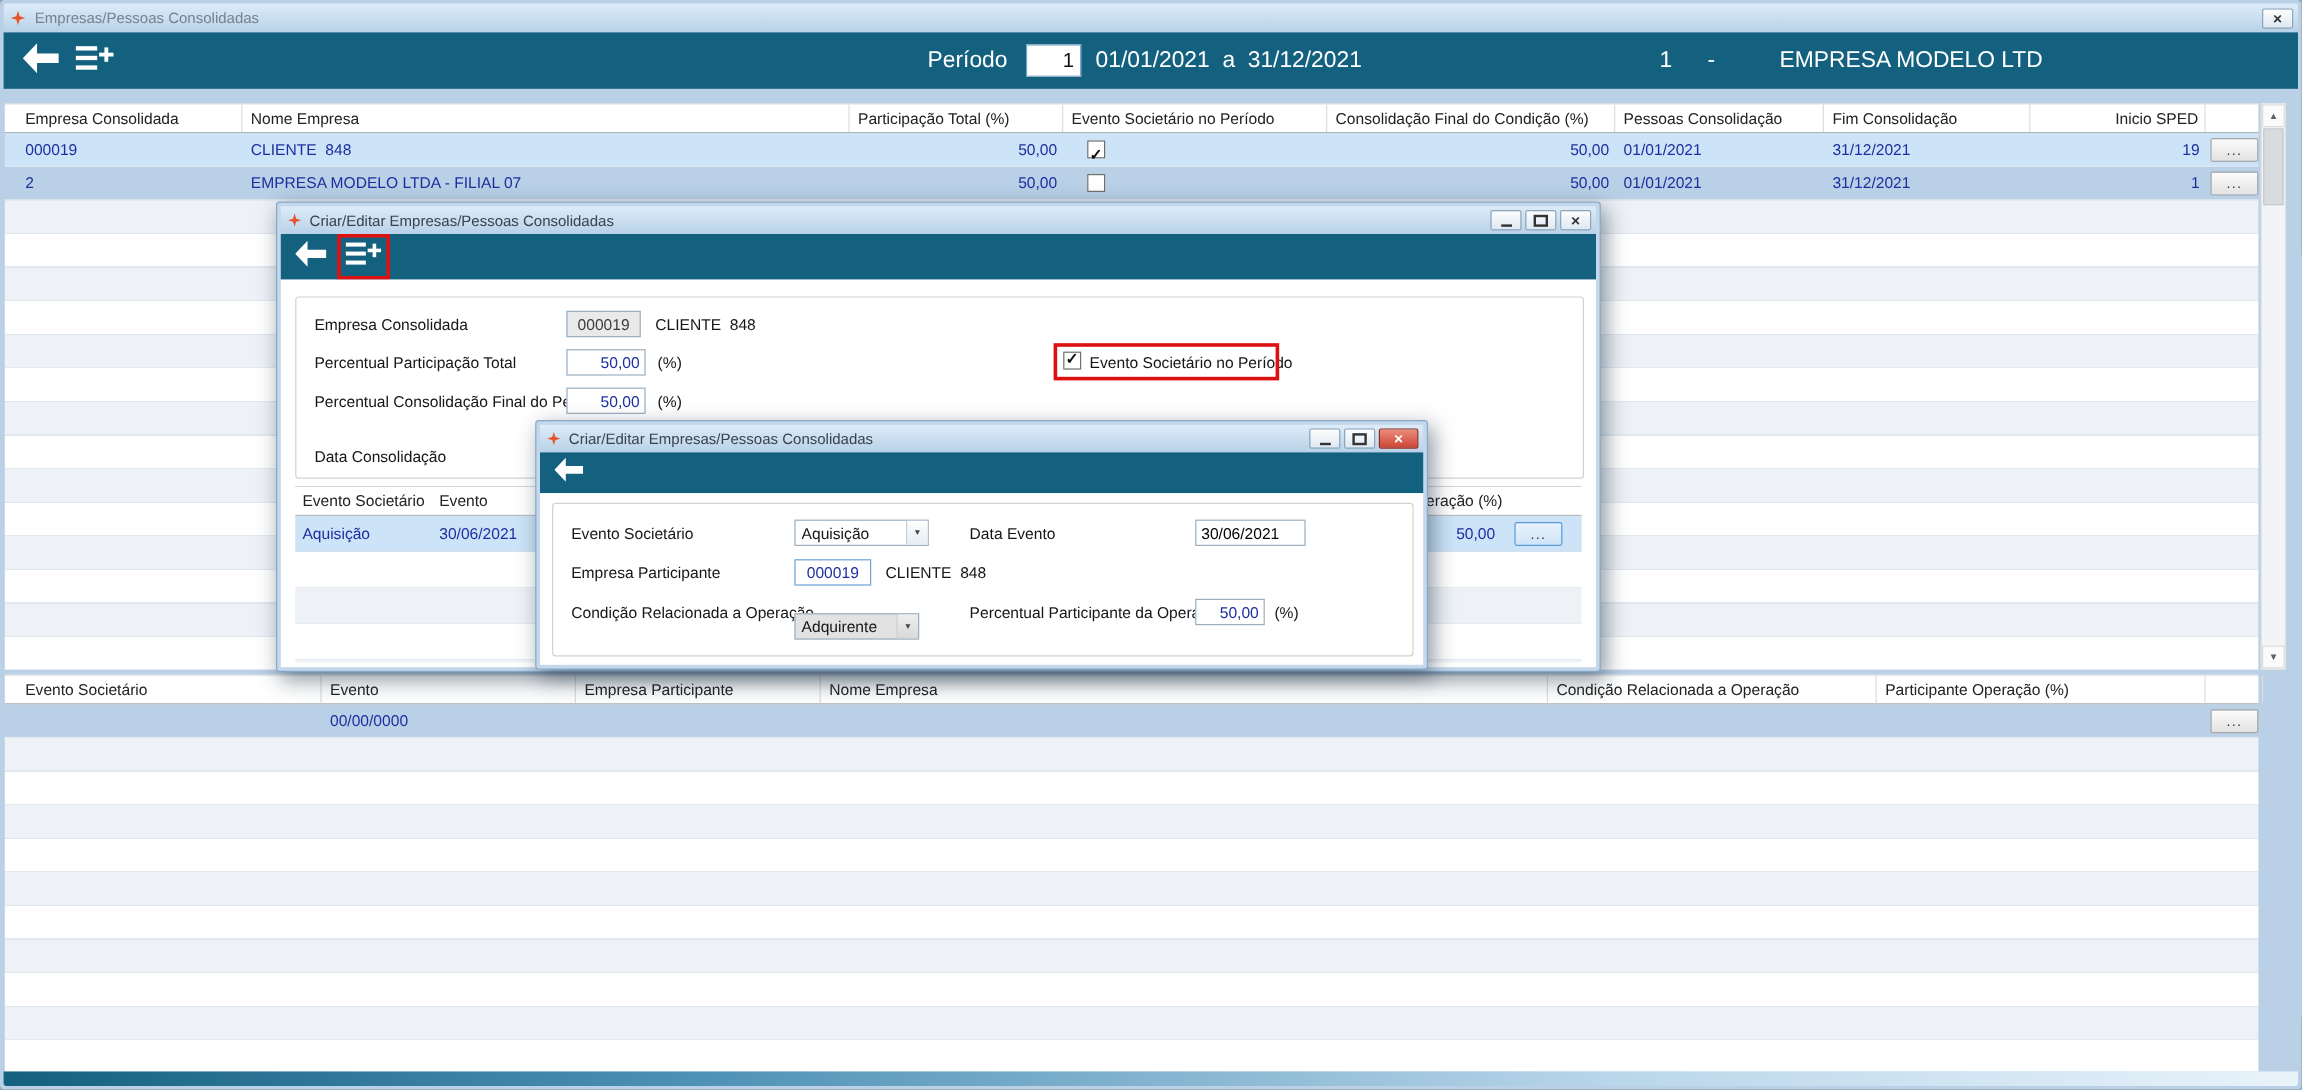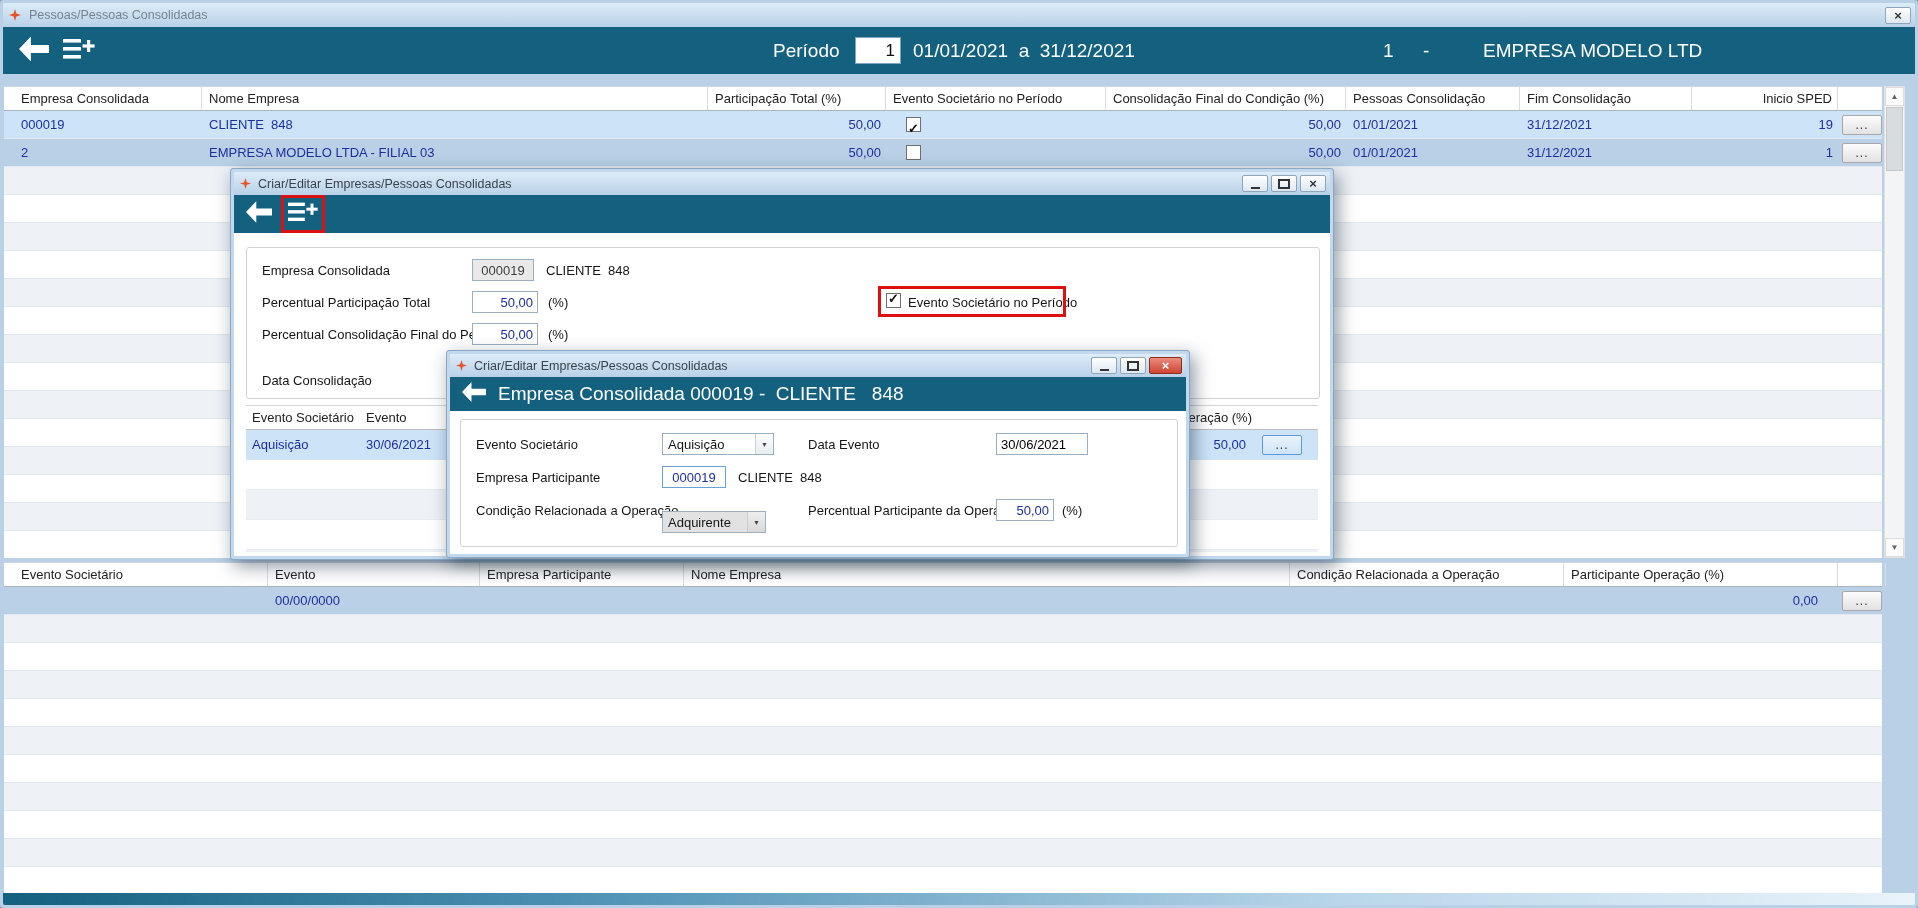--- a/index.html
+++ b/index.html
@@ -106,21 +106,21 @@
 <body>
 
 <div id="screen">
 
   <div class="titlebar">
     <span class="appicon">
       <svg width="12" height="12" viewBox="0 0 12 12">
           <path d="M6 0 L7.4 4.6 L12 6 L7.4 7.4 L6 12 L4.6 7.4 L0 6 L4.6 4.6 Z" fill="#e8542a"></path>
         </svg>
     </span>
-    <span class="apptitle">Pessoas/Pessoas Consolidadas</span>
+    <span class="apptitle">Empresas/Pessoas Consolidadas</span>
     <span class="wbtns">
       <span class="wbtn">
           <span class="closex">×</span>
         </span>
     </span>
   </div>
 
   <div class="tealbar">
     <span class="tico" style="left:16px">
       <span>
@@ -166,21 +166,21 @@
     <span class="gc mc3 blue num">50,00</span>
     <span class="gc mc4"><span class="cb checked" style="position:absolute;left:18px;top:6px"></span></span>
     <span class="gc mc5 blue num">50,00</span>
     <span class="gc mc6 blue">01/01/2021</span>
     <span class="gc mc7 blue">31/12/2021</span>
     <span class="gc mc8 blue num">19</span>
     <span class="gc mc9"><button class="more">...</button></span>
   </div>
   <div class="grow" style="top:139px">
     <span class="gc mc1 blue">2</span>
-    <span class="gc mc2 blue">EMPRESA MODELO LTDA - FILIAL 03</span>
+    <span class="gc mc2 blue">EMPRESA MODELO LTDA - FILIAL 07</span>
     <span class="gc mc3 blue num">50,00</span>
     <span class="gc mc4"><span class="cb" style="position:absolute;left:18px;top:6px"></span></span>
     <span class="gc mc5 blue num">50,00</span>
     <span class="gc mc6 blue">01/01/2021</span>
     <span class="gc mc7 blue">31/12/2021</span>
     <span class="gc mc8 blue num">1</span>
     <span class="gc mc9"><button class="more">...</button></span>
   </div>
   <div class="filler-main" style="top:167px;height:391px"></div>
 
@@ -194,21 +194,20 @@
     <span class="hc bc1">Evento Societário</span>
     <span class="hc bc2">Evento</span>
     <span class="hc bc3">Empresa Participante</span>
     <span class="hc bc4">Nome Empresa</span>
     <span class="hc bc5">Condição Relacionada a Operação</span>
     <span class="hc bc6">Participante Operação (%)</span>
     <span class="hc bc7"></span>
   </div>
   <div class="grow" style="top:587px">
     <span class="gc bc2 blue">00/00/0000</span>
-    <span class="gc bc6 blue num bc6v">0,00</span>
     <span class="gc bc7"><button class="more">...</button></span>
   </div>
   <div class="filler-main" style="top:615px;height:278px"></div>
 
   <div class="footer"></div>
 
   <div class="dlg" style="left:230px;top:168px;width:1102px;height:390px;z-index:10">
     <div class="dlg-title">
       <span class="appicon">
         <svg width="11" height="11" viewBox="0 0 12 12">
@@ -308,21 +307,20 @@
       </span>
     </div>
     <div class="dlg-teal" style="top:26px;height:34px">
       <span class="tico" style="left:12px">
         <span>
           <svg width="24" height="20" viewBox="0 0 24 20">
               <path d="M9.5 0 L0 10 L9.5 20 L9.5 13.2 L24 13.2 L24 6.8 L9.5 6.8 Z" fill="#fff"></path>
             </svg>
         </span>
       </span>
-      <span class="ttext" style="left:48px">Empresa Consolidada 000019 -  CLIENTE   848</span>
     </div>
     <div class="dlg-body" style="top:60px">
       <div class="gbox" style="left:10px;top:8px;width:716px;height:126px"></div>
 
       <span class="flabel" style="left:26px;top:26px">Evento Societário</span>
       <span class="select" style="left:212px;top:22px;width:112px">
         <span class="txt">Aquisição</span>
         <span class="arrow">▼</span>
       </span>
       <span class="flabel" style="left:358px;top:26px">Data Evento</span>

